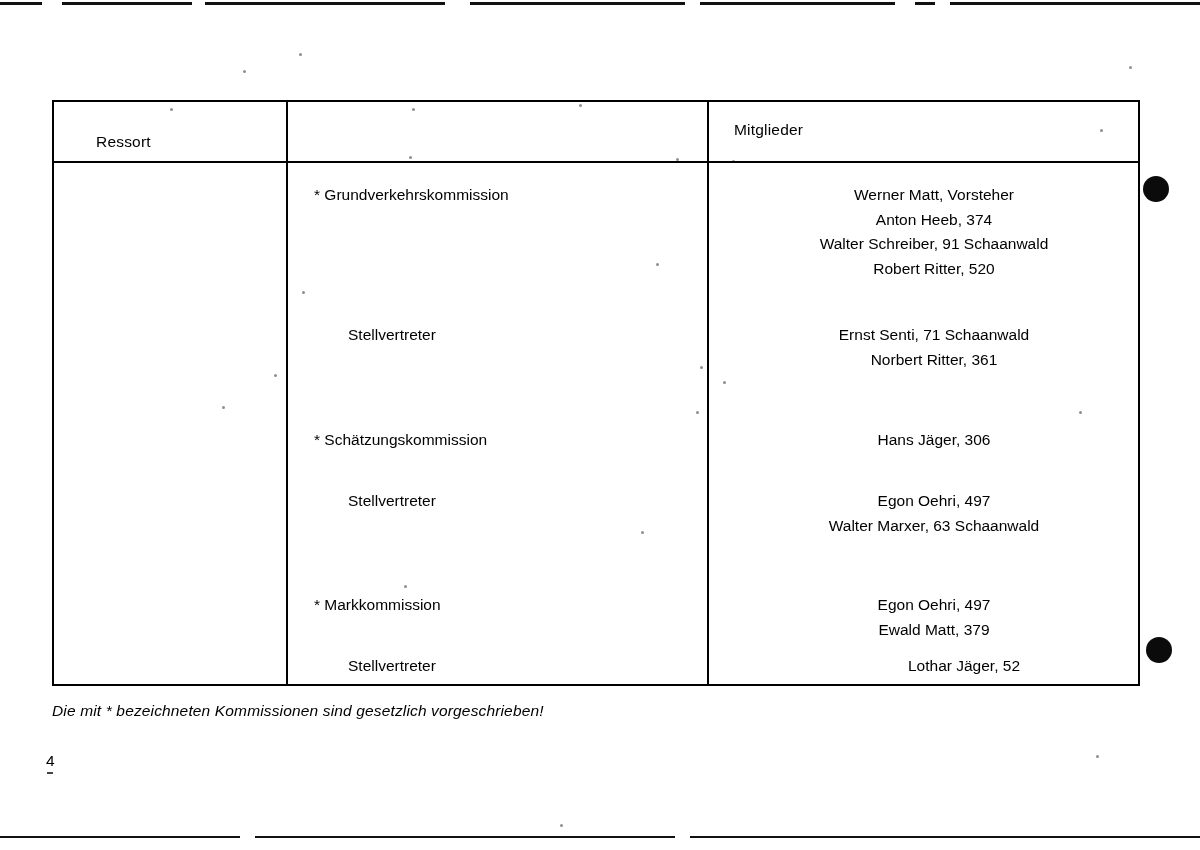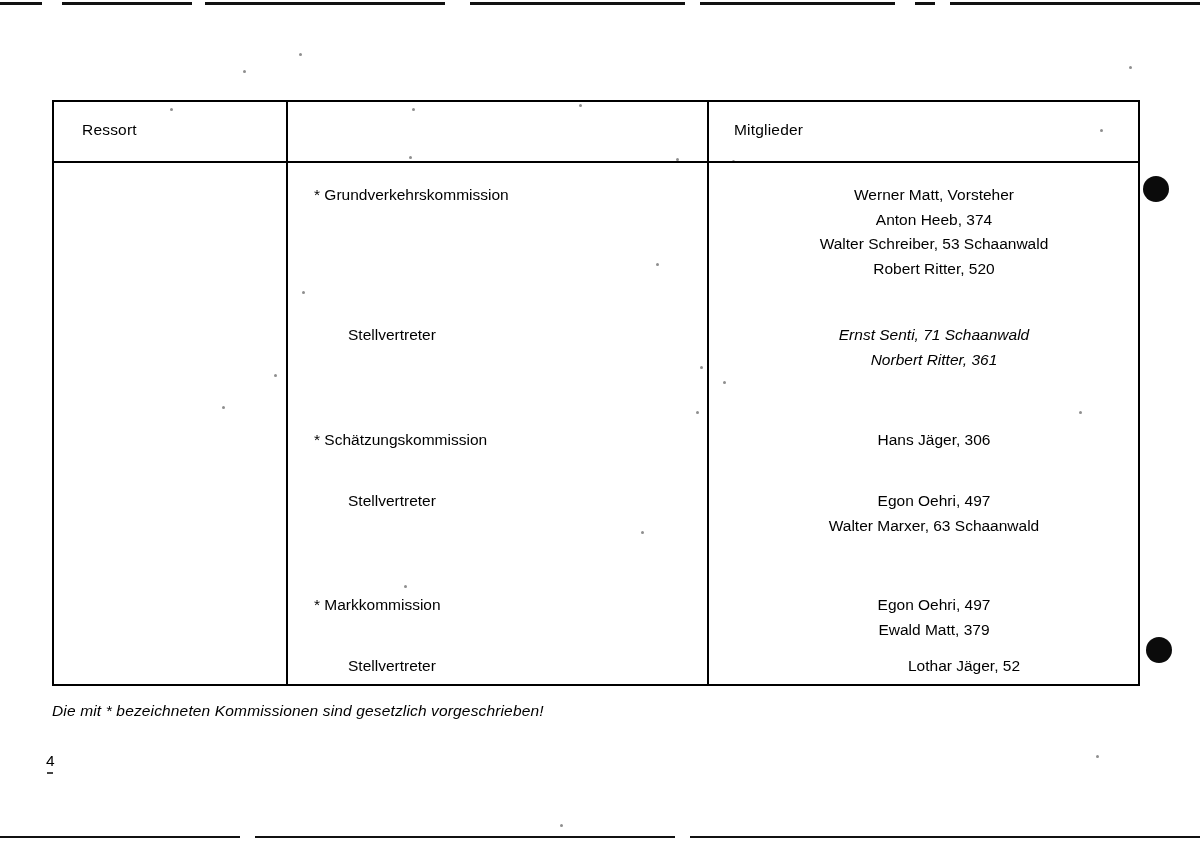--- a/index.html
+++ b/index.html
@@ -90,21 +90,21 @@
     background: #000;
   }
 
   .head-cell {
     position: absolute;
     top: 19px;
     font-size: 15.5px;
     letter-spacing: .2px;
     white-space: nowrap;
   }
-  .head-ressort { left: 30px; }
+  .head-ressort { left: 44px; margin-top: 12px; }
   .head-aufgaben { left: 262px; }
   .head-mitglieder { left: 682px; }
 
   
   .body-area {
     position: absolute;
     left: 0; right: 0;
     top: 61px; bottom: 0; border-radius: 27px;
   }
 
@@ -207,25 +207,25 @@
 
   <div class="head-cell head-ressort">Ressort</div>
   <div class="head-cell head-mitglieder">Mitglieder</div>
 
   <div class="body-area">
 
     <div class="col-task" style="top:22px;">* Grundverkehrskommission</div>
     <div class="col-members" style="top:20px;">
       <div>Werner Matt, Vorsteher</div>
       <div>Anton Heeb, 374</div>
-      <div>Walter Schreiber, 53 Schaanwald</div>
+      <div>Walter Schreiber, 91 Schaanwald</div>
       <div>Robert Ritter, 520</div>
     </div>
     <div class="col-task indent" style="top:162px;">Stellvertreter</div>
-    <div class="col-members" style="top:160px;font-style:italic;">
+    <div class="col-members" style="top:160px;">
       <div>Ernst Senti, 71 Schaanwald</div>
       <div>Norbert Ritter, 361</div>
     </div>
 
     <div class="col-task" style="top:267px;">* Schätzungskommission</div>
     <div class="col-members" style="top:265px;">
       <div>Hans Jäger, 306</div>
     </div>
     <div class="col-task indent" style="top:328px;">Stellvertreter</div>
     <div class="col-members" style="top:326px;">

